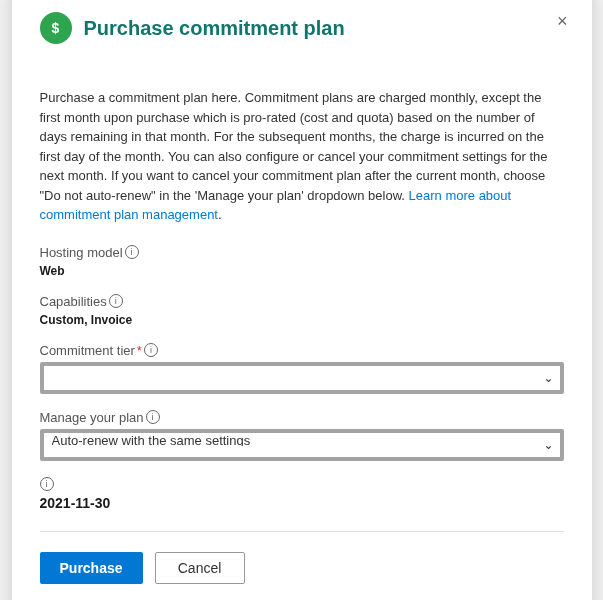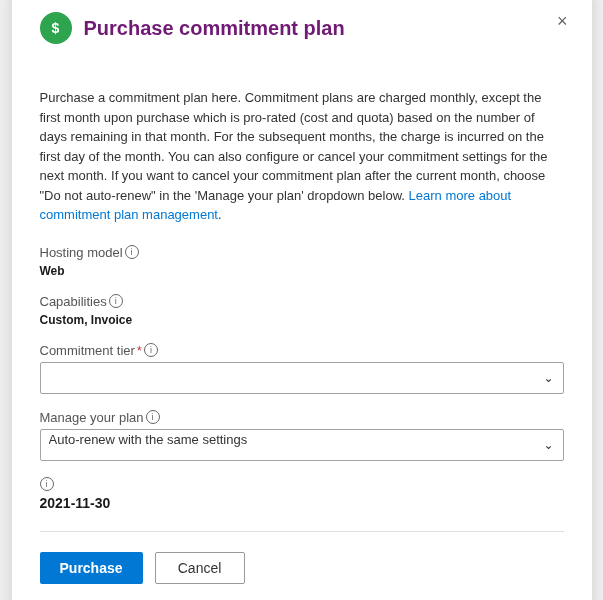--- a/index.html
+++ b/index.html
@@ -47,21 +47,21 @@
 
     .app-icon span {
       color: white;
       font-size: 14px;
       font-weight: bold;
     }
 
     .dialog-title {
       font-size: 20px;
       font-weight: 600;
-      color: #701a75;
+      color: #0f766e;
       flex: 1;
     }
 
     .close-btn {
       background: none;
       border: none;
       cursor: pointer;
       font-size: 18px;
       color: #666;
       padding: 4px;
@@ -121,21 +121,21 @@
     }
 
     .select-wrapper {
       position: relative;
       width: 100%;
     }
 
     .select-wrapper select {
       width: 100%;
       height: 32px;
-      border: 1px solid #a3a3a3;
+      border: 4px solid #a3a3a3;
       border-radius: 2px;
       background: #fff;
       padding: 0 32px 11px 8px;
       font-size: 13px;
       color: #333;
       appearance: none;
       -webkit-appearance: none;
       cursor: pointer;
     }
 

